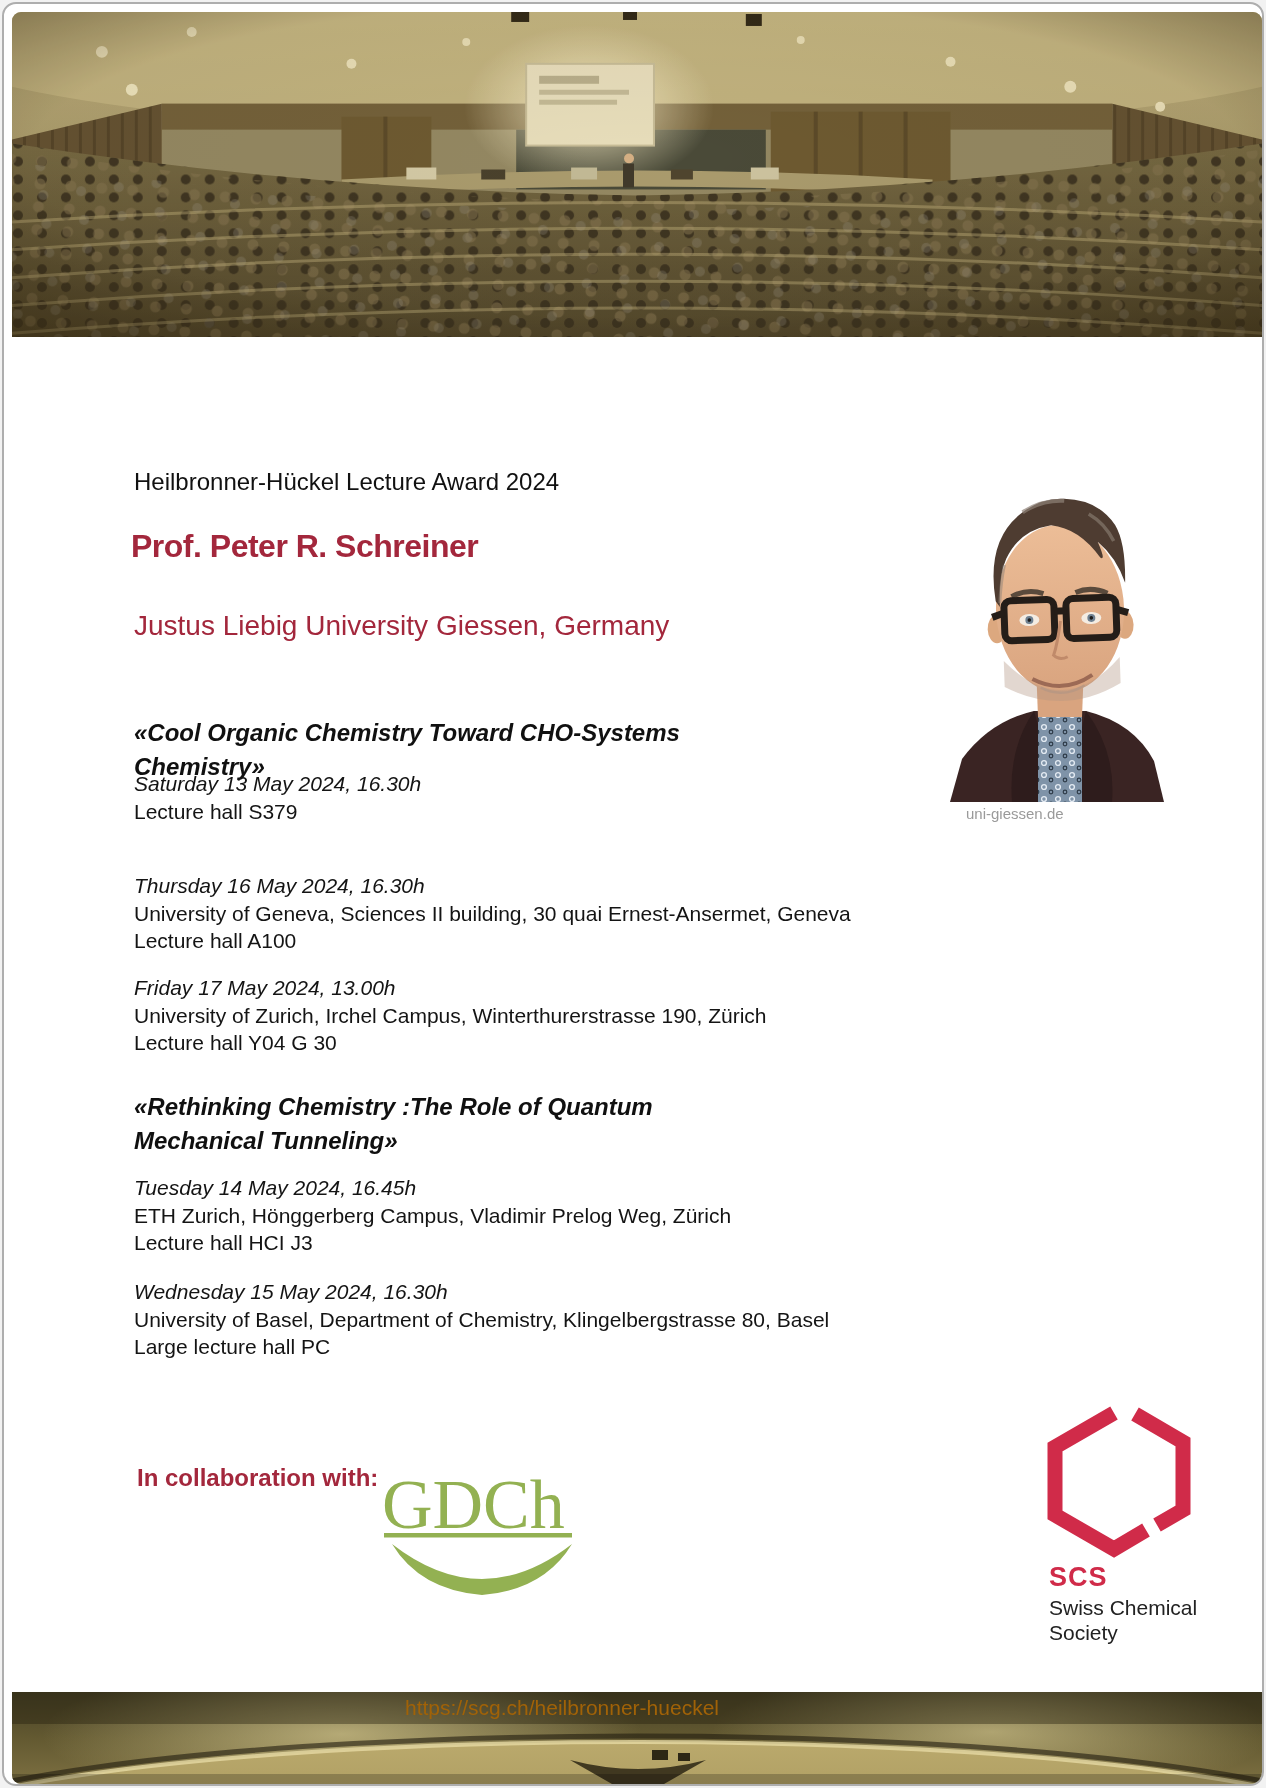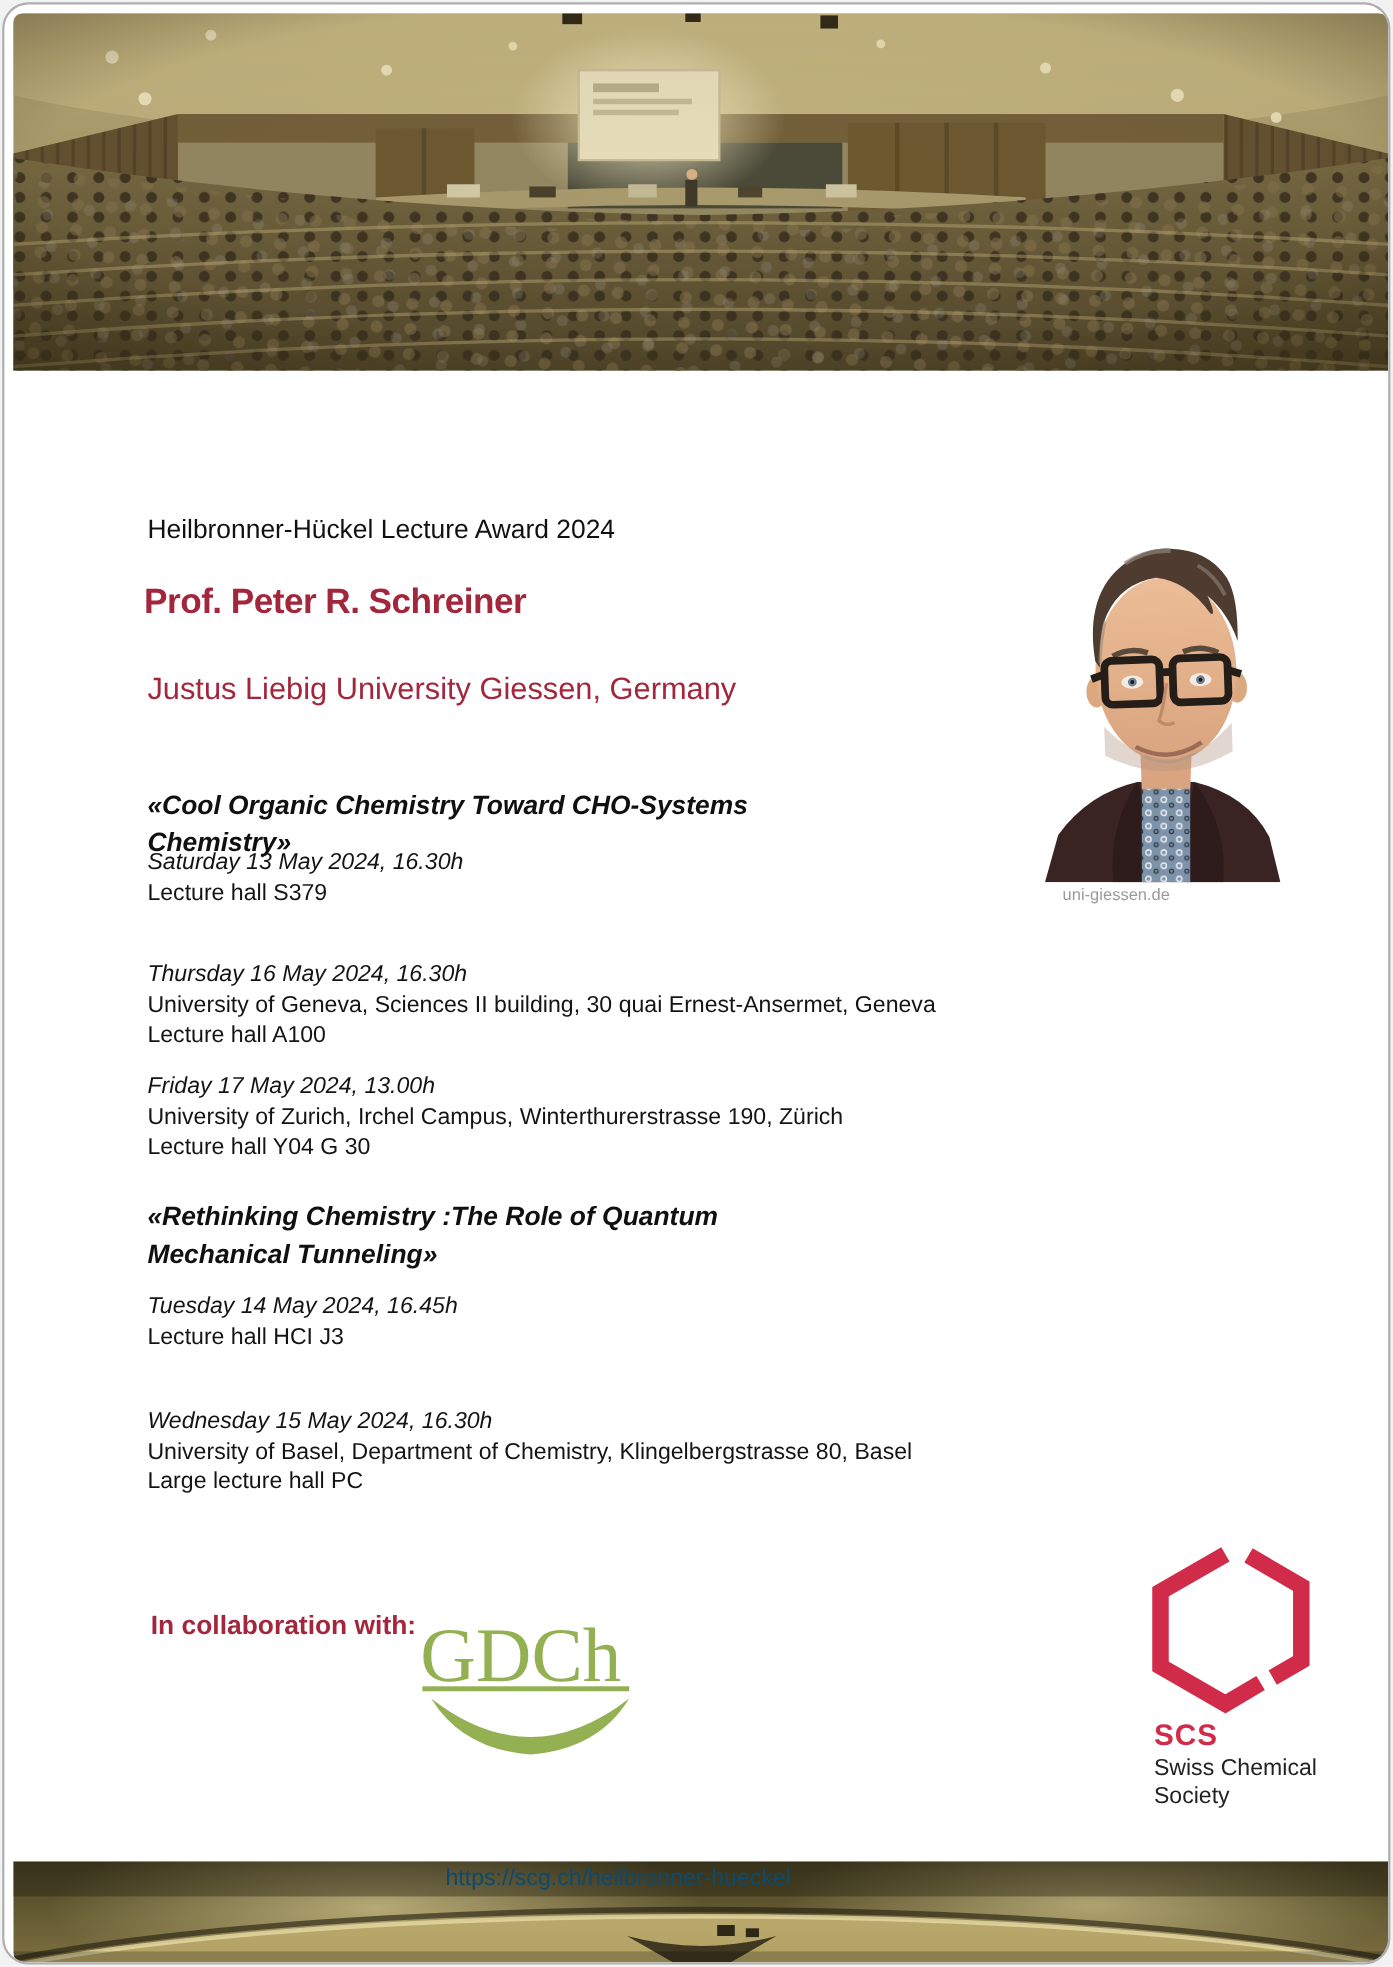--- a/index.html
+++ b/index.html
@@ -1,17 +1,17 @@
 <!DOCTYPE html>
 <html><head>
 <meta charset="utf-8">
 <style>
   html,body{margin:0;padding:0;background:#f2f2f2;}
   body{width:1266px;height:1788px;position:relative;font-family:"Liberation Sans",sans-serif;color:#141414;-webkit-font-smoothing:antialiased;}
-  .sheet{position:absolute;inset:2px;background:#ffffff;border:2px solid #aeaeae;border-radius:24px;overflow:hidden;}
+  .sheet{position:absolute;inset:2px;background:#ffffff;border:2px solid #aeaeae;border-radius:14px;overflow:hidden;}
   .abs{position:absolute;}
   .hero{left:8px;top:8px;width:1250px;height:325px;border-radius:9px 9px 0 0;overflow:hidden;}
   .hero svg{display:block;width:100%;height:100%;}
   .award{left:130px;top:464px;font-size:24px;color:#111;}
   .name{left:127px;top:524px;font-size:32px;font-weight:600;letter-spacing:-0.5px;color:#A3273C;}
   .affil{left:130px;top:606px;font-size:28px;font-weight:500;color:#A3273C;}
   .topic{left:130px;font-size:24px;font-style:italic;font-weight:600;color:#101010;width:680px;line-height:34px;}
   .topic1{top:712px;}
   .topic2{top:1086px;width:650px;}
   .event{left:130px;font-size:21px;line-height:27.5px;width:820px;}
@@ -20,21 +20,21 @@
   .portrait{left:938px;top:455px;width:230px;height:343px;}
   .portrait svg{display:block;width:100%;height:100%;}
   .credit{left:962px;top:801px;font-size:15px;color:#9a9a9a;}
   .collab{left:133px;top:1460px;font-size:24px;font-weight:600;color:#A3273C;}
   .gdch{left:378px;top:1468px;width:200px;height:132px;}
   .scslogo{left:1038px;top:1400px;width:152px;height:154px;}
   .scsabbr{left:1045px;top:1558px;font-size:27px;font-weight:bold;color:#D02B49;letter-spacing:1px;}
   .scsname{left:1045px;top:1591px;font-size:21px;line-height:25px;color:#222;}
   .footer{left:8px;top:1688px;width:1250px;height:92px;border-radius:0 0 9px 9px;overflow:hidden;}
   .footer svg{display:block;width:100%;height:100%;}
-  .url{left:8px;top:1692px;width:1100px;text-align:center;font-size:21px;color:#0c4a6e;}
+  .url{left:8px;top:1692px;width:1100px;text-align:center;font-size:21px;color:#a16207;}
   .url span{cursor:pointer;}
 </style>
 </head>
 <body>
 
 <div class="sheet">
 
   <div class="abs hero">
     <svg viewBox="0 0 1252 326" preserveAspectRatio="none">
       <defs>
@@ -214,20 +214,21 @@
       <div class="dt">Friday 17 May 2024, 13.00h</div>
       <div>University of Zurich, Irchel Campus, Winterthurerstrasse 190, Zürich</div>
       <div>Lecture hall Y04 G 30</div>
     </div>
   </div>
 
   <div>
     <div class="abs topic topic2">«Rethinking Chemistry :The Role of Quantum Mechanical Tunneling»</div>
     <div class="abs event ev4">
       <div class="dt">Tuesday 14 May 2024, 16.45h</div>
+      <div>ETH Zurich, Hönggerberg Campus, Vladimir Prelog Weg, Zürich</div>
       <div>Lecture hall HCI J3</div>
     </div>
     <div class="abs event ev5">
       <div class="dt">Wednesday 15 May 2024, 16.30h</div>
       <div>University of Basel, Department of Chemistry, Klingelbergstrasse 80, Basel</div>
       <div>Large lecture hall PC</div>
     </div>
   </div>
 
   <div class="abs collab">In collaboration with:</div>

